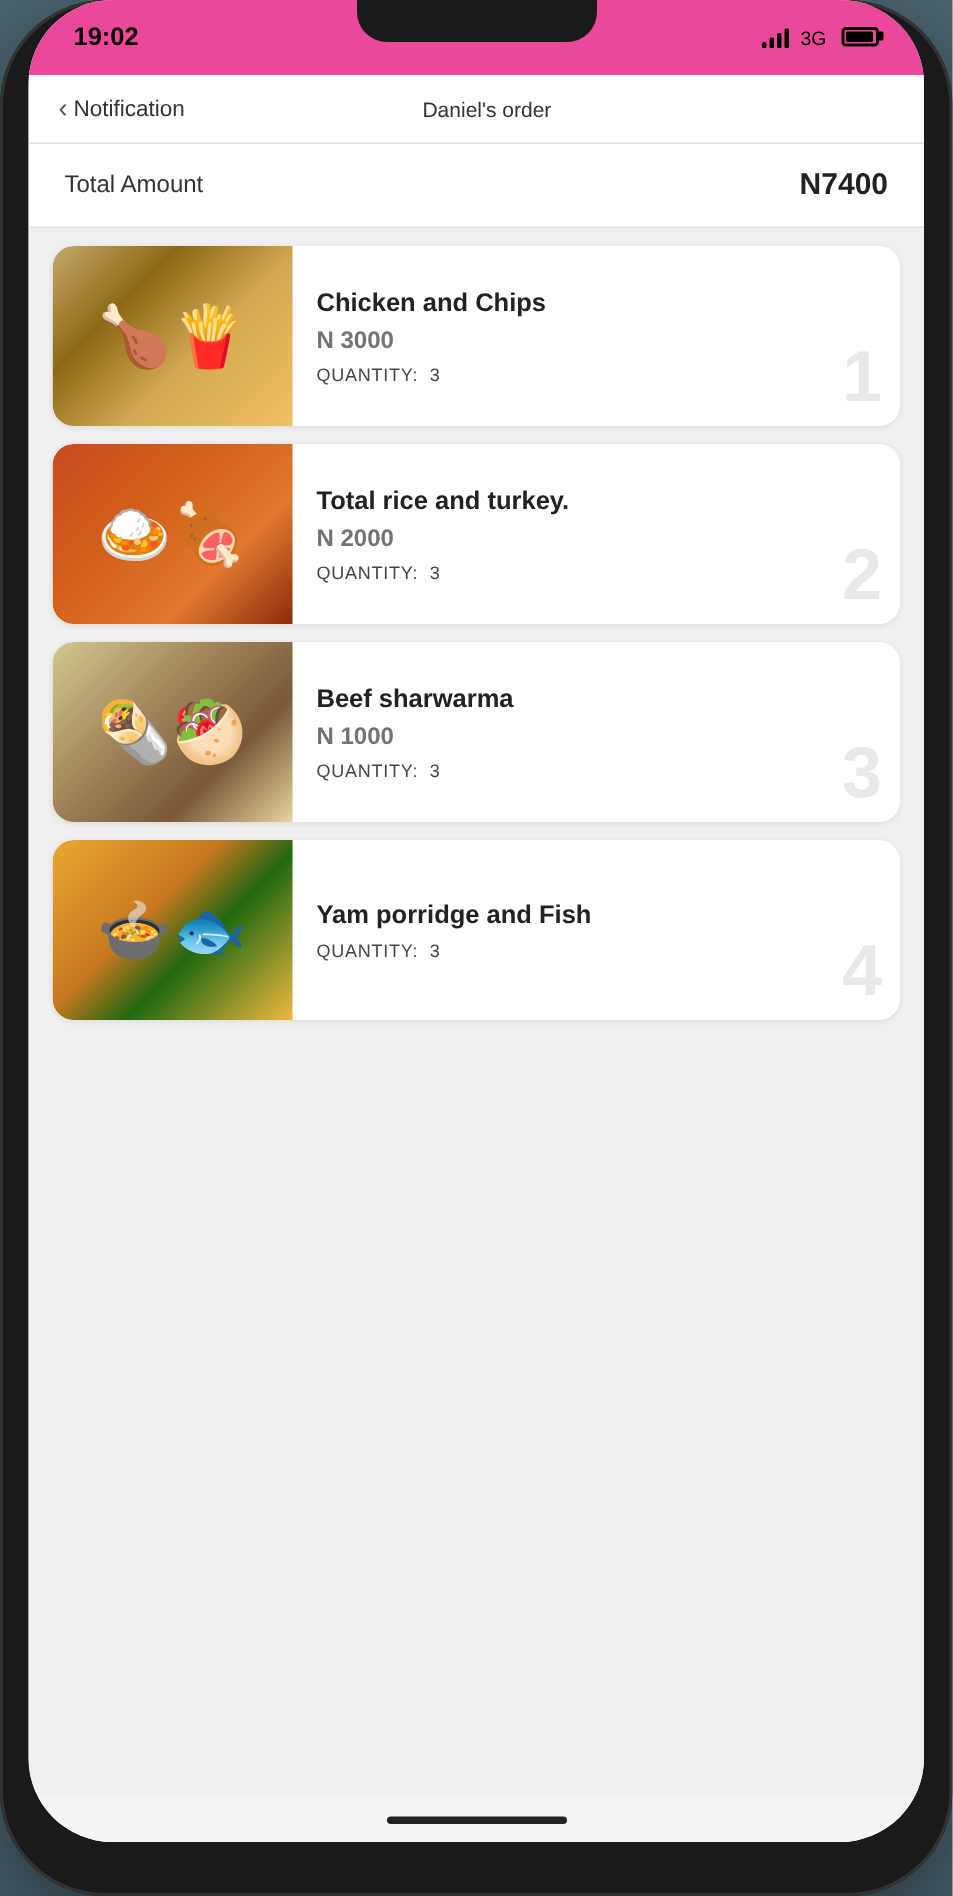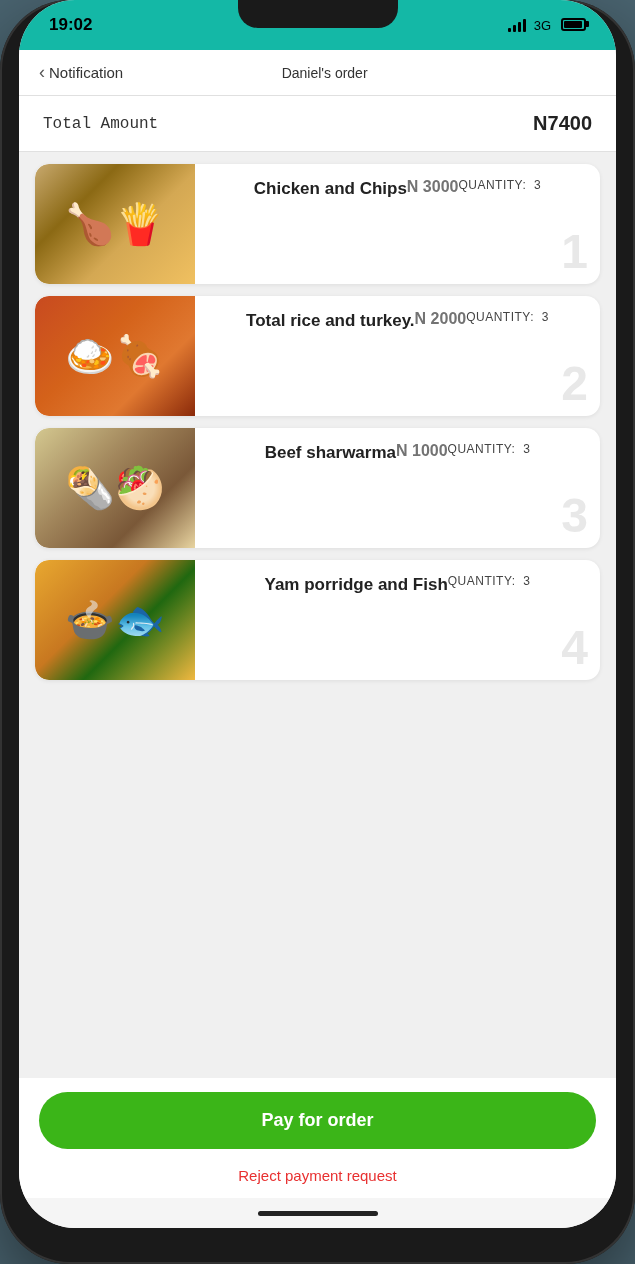--- a/index.html
+++ b/index.html
@@ -33,21 +33,21 @@
       background: #f5f5f5;
       border-radius: 56px;
       overflow: hidden;
       position: relative;
       display: flex;
       flex-direction: column;
     }
 
     
     .status-bar {
-      background: #14b8a6;
+      background: #ec4899;
       height: 50px;
       display: flex;
       align-items: center;
       justify-content: space-between;
       padding: 0 30px;
       flex-shrink: 0;
     }
 
     .status-time {
       font-size: 17px;
@@ -165,21 +165,20 @@
       align-items: center;
       justify-content: space-between;
       border-bottom: 1px solid #e0e0e0;
       flex-shrink: 0;
     }
 
     .total-label {
       font-size: 16px;
       color: #333;
       font-weight: 400;
-      font-family: Liberation Mono, monospace;
     }
 
     .total-amount {
       font-size: 20px;
       font-weight: 700;
       color: #222;
     }
 
     
     .scroll-area {
@@ -224,21 +223,21 @@
       background: linear-gradient(135deg, #d4c890 0%, #a0845a 40%, #7a5838 70%, #e8d4a0 100%);
     }
     .food-img-4 {
       background: linear-gradient(135deg, #e8a830 0%, #c87820 40%, #206810 60%, #f0b840 100%);
     }
 
     .card-content {
       flex: 1;
       padding: 14px 16px;
       display: flex;
-      flex-direction: row;
+      flex-direction: column;
       justify-content: center;
     }
 
     .item-name {
       font-size: 17px;
       font-weight: 700;
       color: #222;
       line-height: 1.3;
       margin-bottom: 6px;
     }
@@ -422,23 +421,19 @@
           <div class="item-quantity">
             <span>QUANTITY:</span>
             &nbsp;<span>3</span>
           </div>
         </div>
         <div class="card-number">4</div>
       </div>
 
     </div>
 
-    <div class="bottom-area">
-      <button class="pay-btn">Pay for order</button>
-      <button class="reject-btn">Reject payment request</button>
-    </div>
 
     <div class="home-indicator">
       <div class="home-bar"></div>
     </div>
 
   </div>
 </div>
 
 </body></html>

